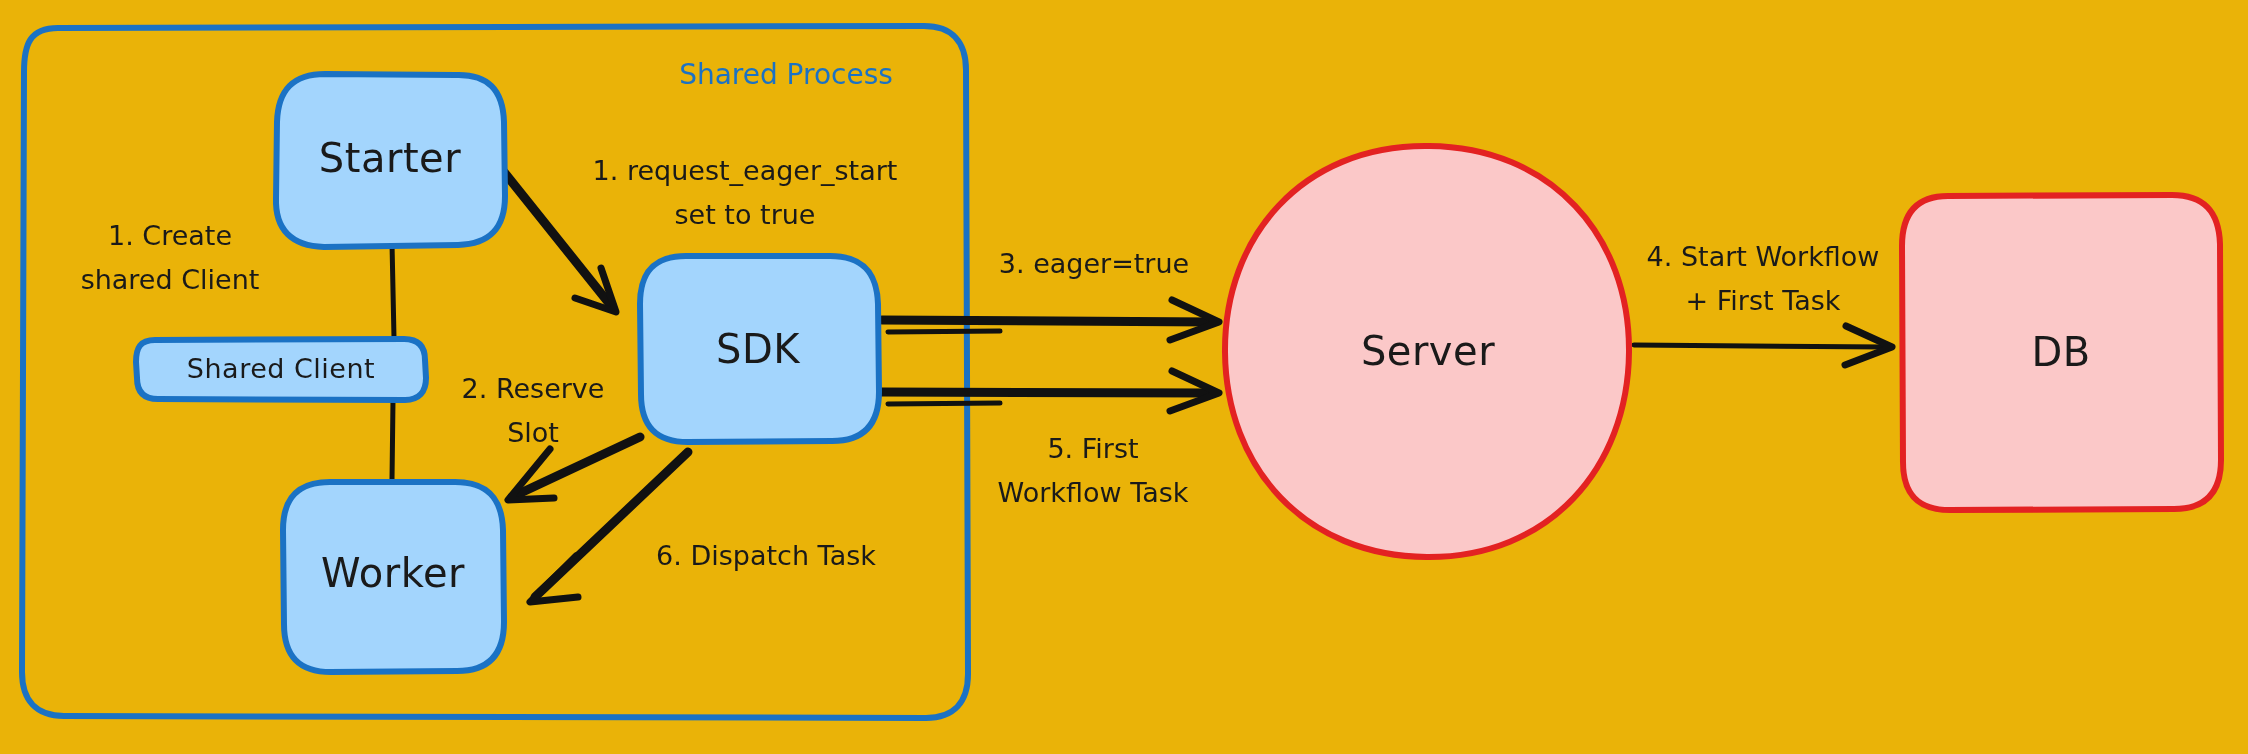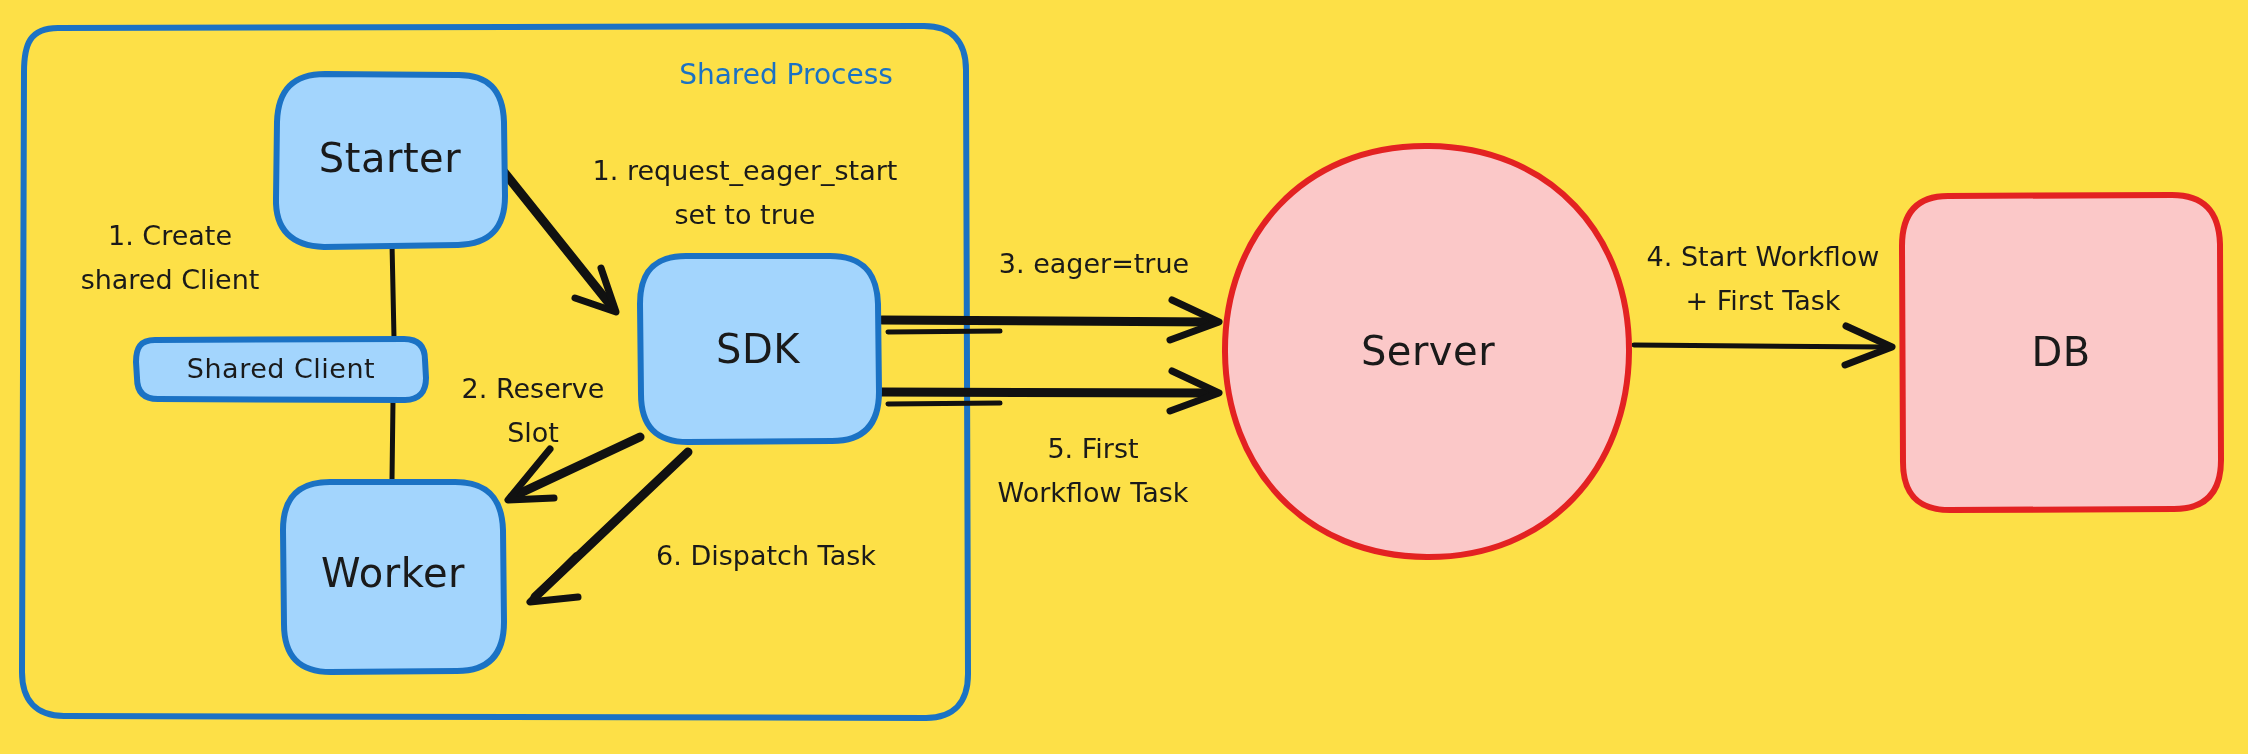--- a/index.html
+++ b/index.html
@@ -10,21 +10,21 @@
   body {
     width: 2248px;
     height: 754px;
     font-family: "DejaVu Sans", sans-serif;
     overflow: hidden;
   }
   #diagram-root {
     position: relative;
     width: 2248px;
     height: 754px;
-    background: #fde047;
+    background: #eab308;
   }
   svg#diagram-svg {
     display: block;
     width: 2248px;
     height: 754px;
   }
   .node-label {
     font-family: "DejaVu Sans", sans-serif;
     font-size: 40px;
     fill: #1a1a1a;

